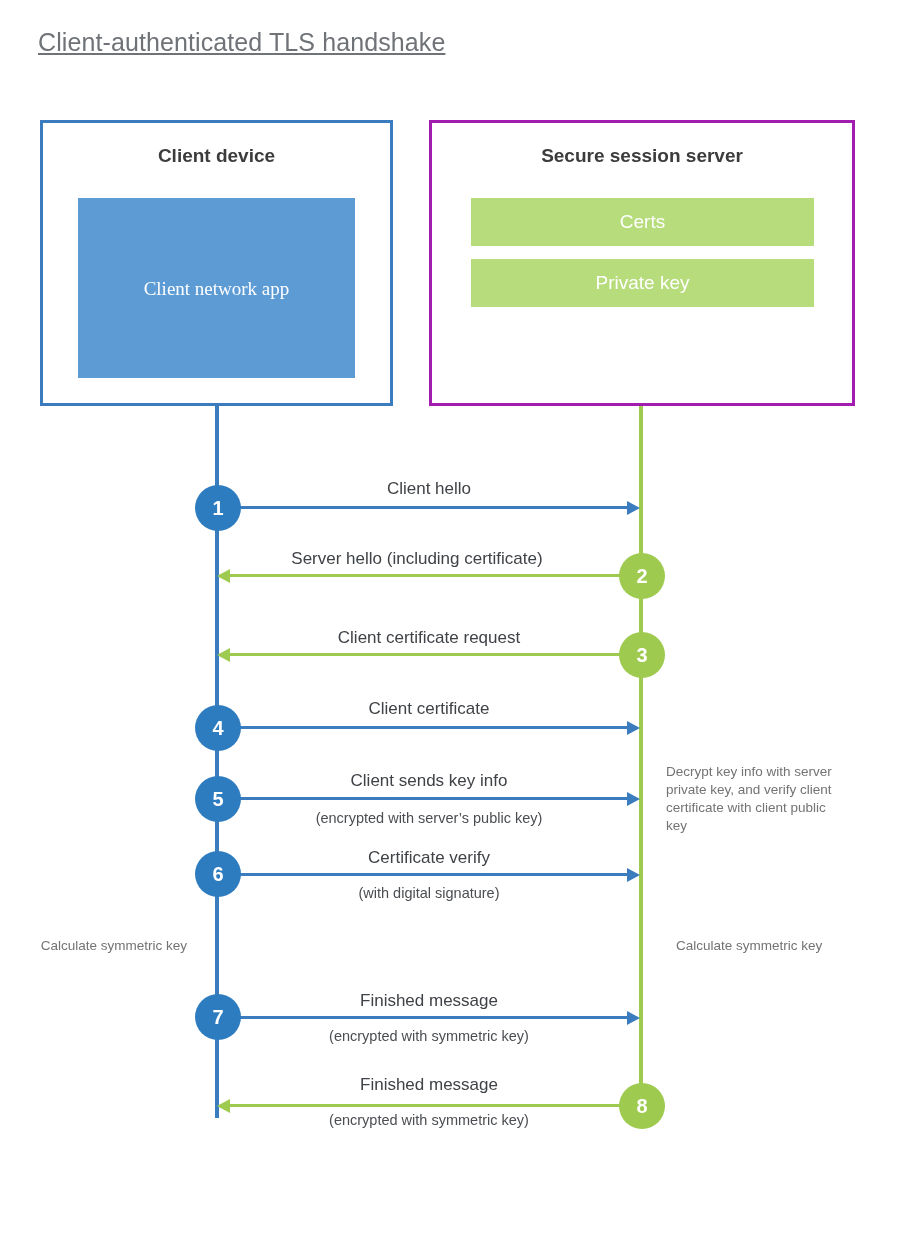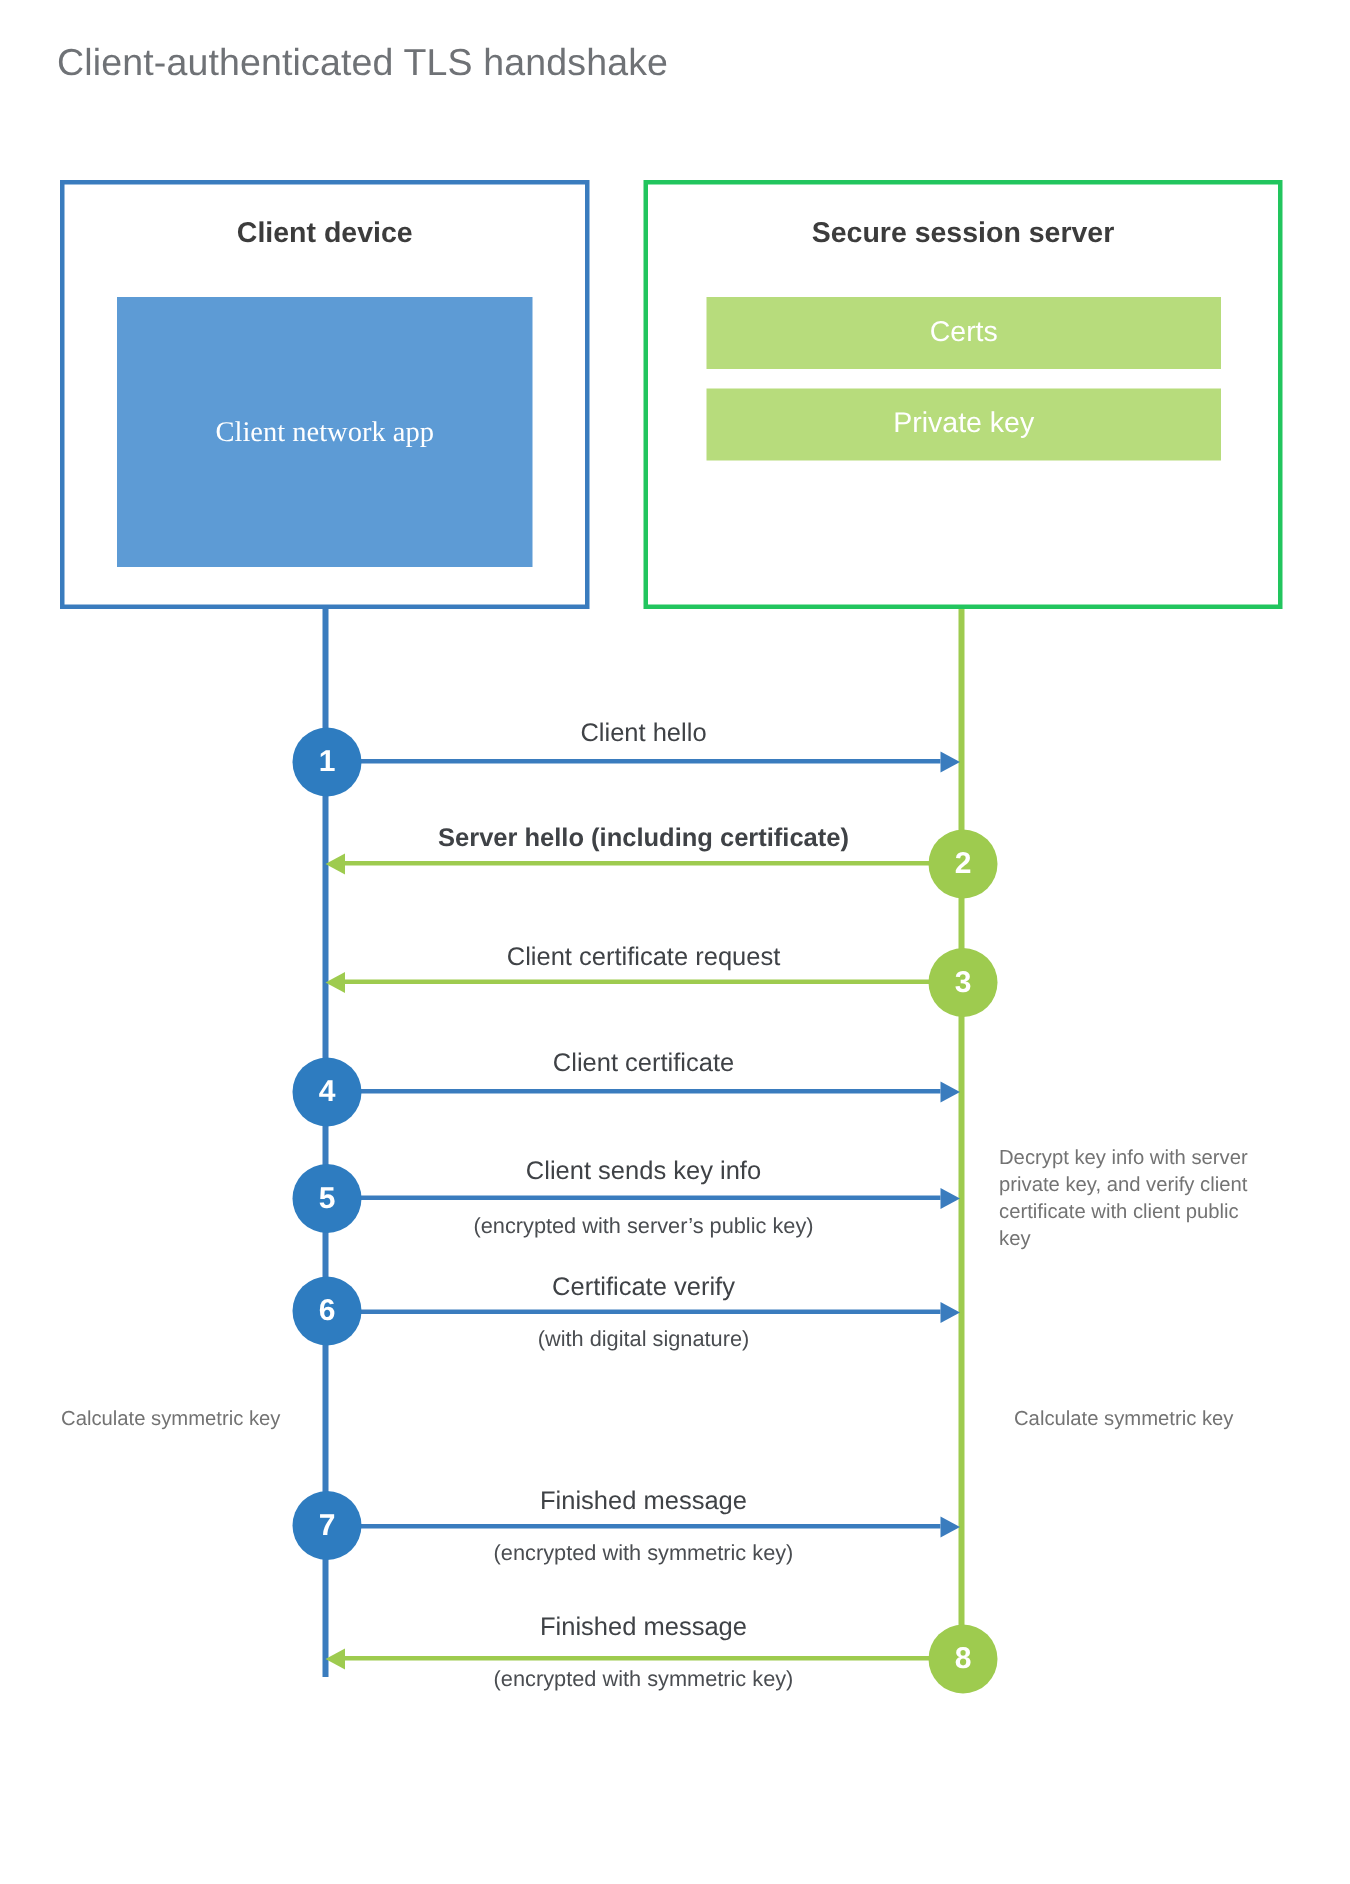--- a/index.html
+++ b/index.html
@@ -25,41 +25,42 @@
   
   .title {
     position: absolute;
     left: 38px;
     top: 28px;
     font-size: 25px;
     font-weight: 400;
     color: #6f7276;
     letter-spacing: 0.1px;
     white-space: nowrap;
+    text-decoration: underline;
   }
 
   
   .party-box {
     position: absolute;
     box-sizing: border-box;
     background: #ffffff;
   }
   #client-box {
     left: 40px;
     top: 120px;
     width: 353px;
     height: 286px;
     border: 3px solid #3a7cbe;
   }
   #server-box {
     left: 429px;
     top: 120px;
     width: 426px;
     height: 286px;
-    border: 3px solid #22c55e;
+    border: 3px solid #a21caf;
   }
   .party-title {
     position: absolute;
     left: 0;
     right: 0;
     top: 22px;
     text-align: center;
     font-size: 19px;
     font-weight: bold;
     color: #3c3c3c;
@@ -199,21 +200,21 @@
   </div>
 
   <div class="lifeline" id="client-lifeline"></div>
   <div class="lifeline" id="server-lifeline"></div>
 
   <div class="msg-label" style="left:217px; top:479px; width:424px;">Client hello</div>
   <div class="arrow-line blue" style="left:217px; top:506px; width:410px;"></div>
   <div class="arrow-head right blue" style="left:627px; top:501px;"></div>
   <div class="step-circle blue" style="left:195px; top:485px;">1</div>
 
-  <div class="msg-label" style="left:217px; top:549px; width:424px;font-weight:bold;">Server hello (including certificate)</div>
+  <div class="msg-label" style="left:205px; top:549px; width:424px;">Server hello (including certificate)</div>
   <div class="arrow-line green" style="left:230px; top:574px; width:411px;"></div>
   <div class="arrow-head left green" style="left:217px; top:569px;"></div>
   <div class="step-circle green" style="left:619px; top:553px;">2</div>
 
   <div class="msg-label" style="left:217px; top:628px; width:424px;">Client certificate request</div>
   <div class="arrow-line green" style="left:230px; top:653px; width:411px;"></div>
   <div class="arrow-head left green" style="left:217px; top:648px;"></div>
   <div class="step-circle green" style="left:619px; top:632px;">3</div>
 
   <div class="msg-label" style="left:217px; top:699px; width:424px;">Client certificate</div>

